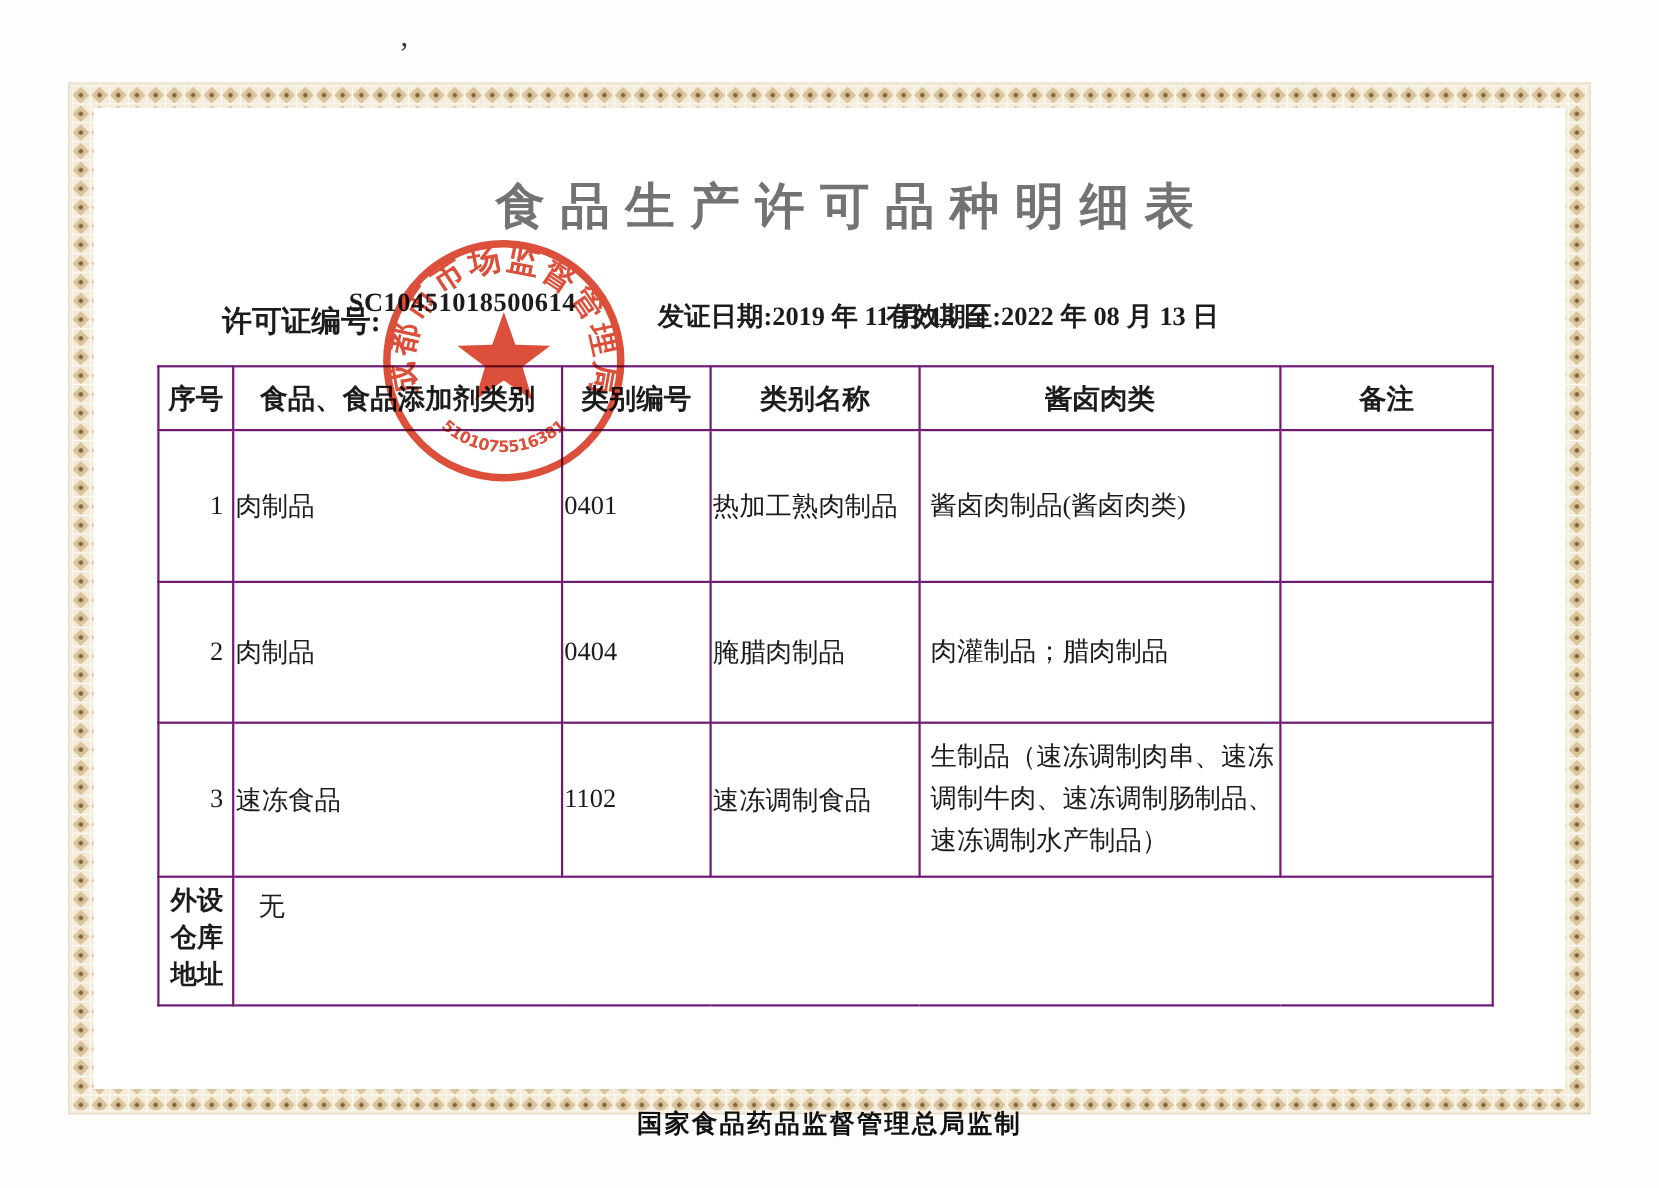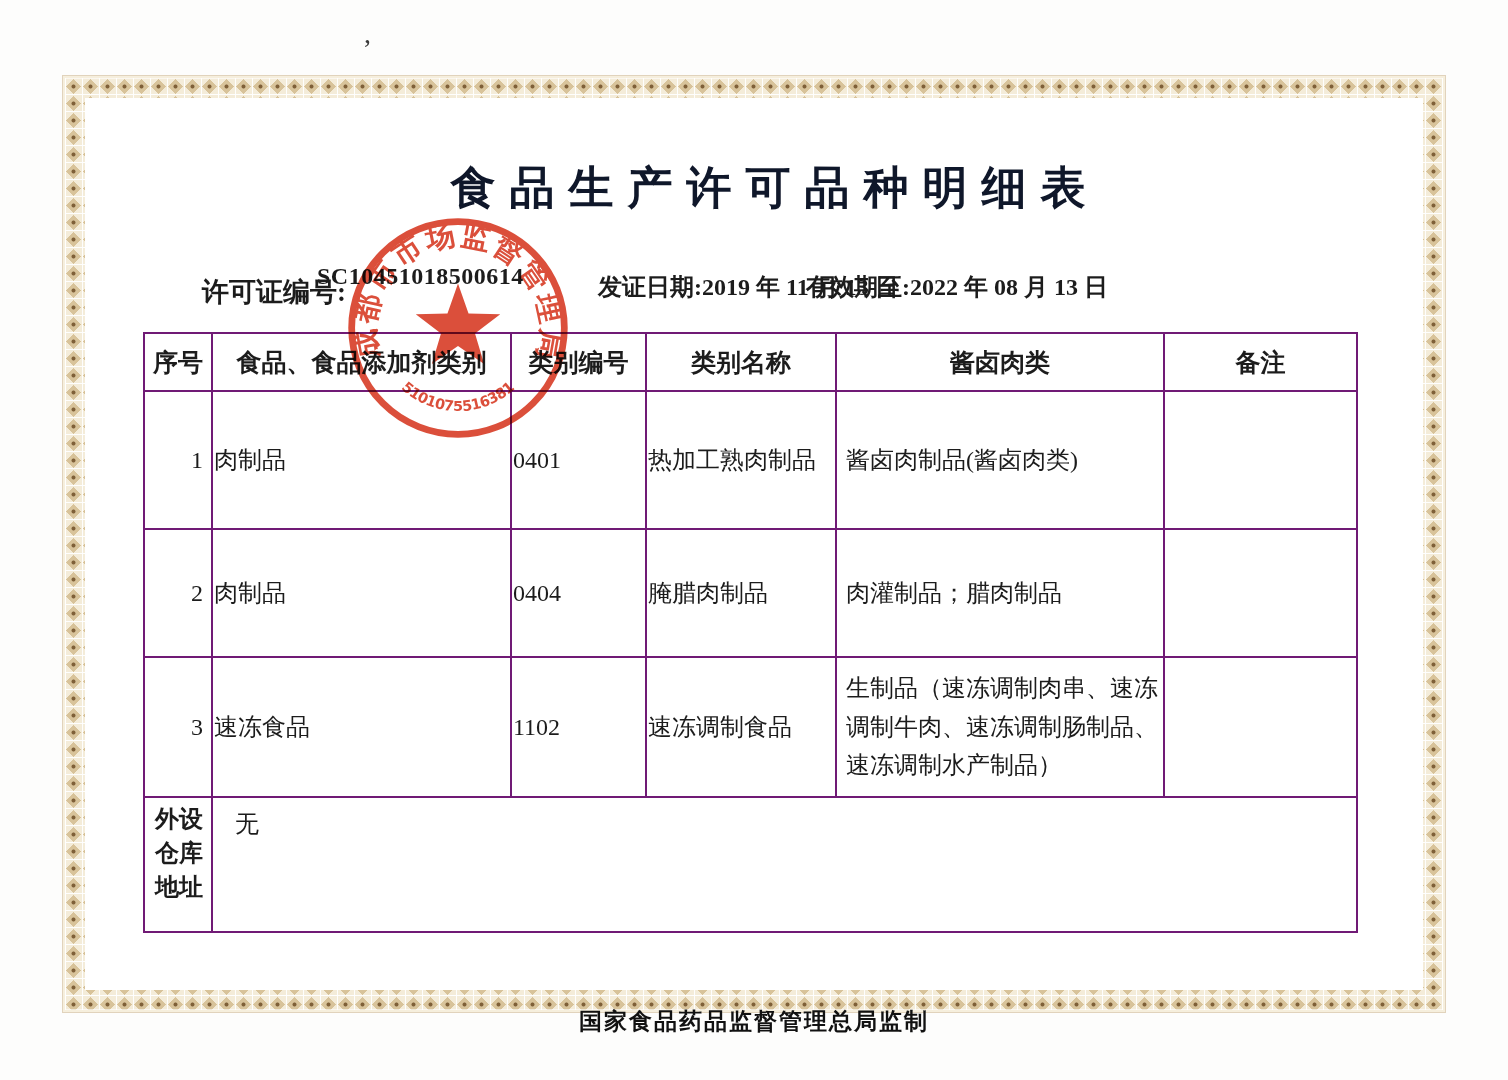--- a/index.html
+++ b/index.html
@@ -24,21 +24,21 @@
     background-size:17px 17px;
     box-shadow:0 0 0 2px #f6efdd, 0 0 0 3px rgba(190,160,110,.45), inset 0 0 0 1px rgba(255,255,255,.6);
   }
   .frame-inner{position:absolute;left:20px;top:20px;right:20px;bottom:20px;background:#ffffff;}
 
   
   .doc-title{
     position:absolute;top:158px;left:50%;
     transform:translateX(calc(-50% + 21px));
     font-size:45px;font-weight:bold;letter-spacing:14px;white-space:nowrap;
-    color:#0f172a;
+    color:#737373;
   }
 
   
   .lic{position:absolute;white-space:nowrap;}
   .lic-label{left:190px;top:274px;font-size:27px;font-weight:bold;margin-left:12px;}
   .lic-number{left:317px;top:263px;font-size:24px;font-weight:600;letter-spacing:.5px;}
   .lic-issue{left:598px;top:271px;font-size:24px;font-weight:bold;}
   .lic-valid{left:806px;top:271px;font-size:24px;font-weight:bold;}
 
   
@@ -119,21 +119,21 @@
     <td class="c-remark"></td>
   </tr>
   <tr style="height:140px">
     <td class="c-no">3</td>
     <td class="c-cat">速冻食品</td>
     <td class="c-code">1102</td>
     <td class="c-name">速冻调制食品</td>
     <td class="c-detail">生制品（速冻调制肉串、速冻调制牛肉、速冻调制肠制品、速冻调制水产制品）</td>
     <td class="c-remark"></td>
   </tr>
-  <tr style="height:135px">
+  <tr style="height:117px">
     <td class="wh-label">外设仓库地址</td>
     <td class="wh-value" colspan="5">无</td>
   </tr>
 </tbody>
   </table>
 
 <svg class="seal" viewBox="0 0 240 240">
   <circle cx="120" cy="120" r="110" fill="none" stroke="#d8402a" stroke-width="7"></circle>
   <polygon points="120,74 130.9,105 163.7,105.8 137.6,125.7 147,157.2 120,138.5 93,157.2 102.4,125.7 76.3,105.8 109.1,105" fill="#d8402a"></polygon>
   <defs>

